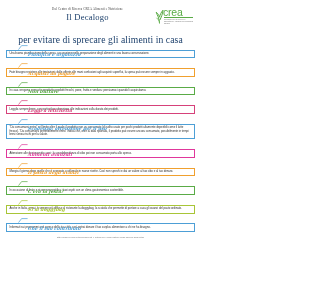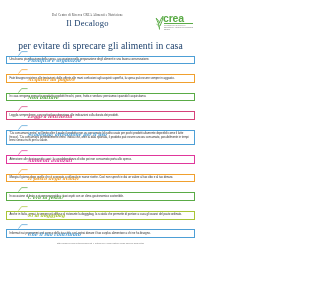--- a/index.html
+++ b/index.html
@@ -7,21 +7,21 @@
   body{
     width:201px;height:300px;
     background:#ffffff;
     font-family:"Liberation Serif", serif;
     overflow:hidden;
     position:relative;
   }
   .page{
     width:201px;height:300px;
     box-sizing:border-box;
-    padding:11px 6px 2px 6px;
+    padding:5px 6px 2px 6px;
     position:relative;
   }
 
   
   .header{position:relative;height:36px;}
   .kicker{
     text-align:center;
     font-size:3.1px;
     letter-spacing:.15px;
     color:#3b3b3b;
@@ -53,21 +53,20 @@
     width:40px;height:17px;
   }
   .logo-leaf{position:absolute;left:1px;top:2px;}
   .logo-word{
     position:absolute;left:9px;top:0px;
     font-size:10.5px;
     color:#5aab46;
     font-family:"Liberation Sans", sans-serif;
     letter-spacing:-.2px;
     line-height:11px;
-    font-weight:bold;
   }
   .logo-sub{
     position:absolute;left:10px;top:10.5px;
     font-size:1.9px;
     color:#7a7a7a;
     line-height:2.4px;
     width:30px;
     font-family:"Liberation Sans", sans-serif;
   }
   .logo-rule{

